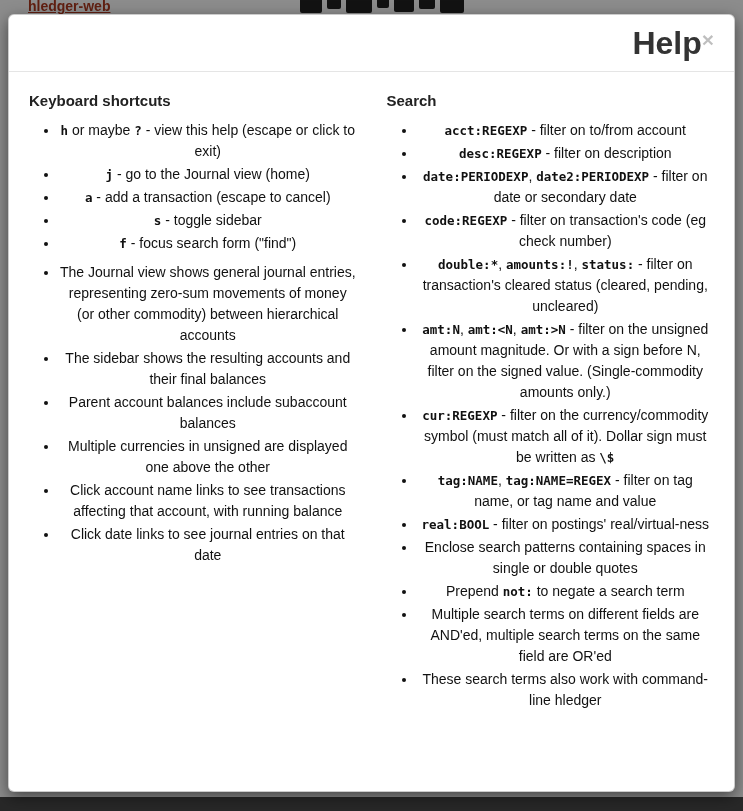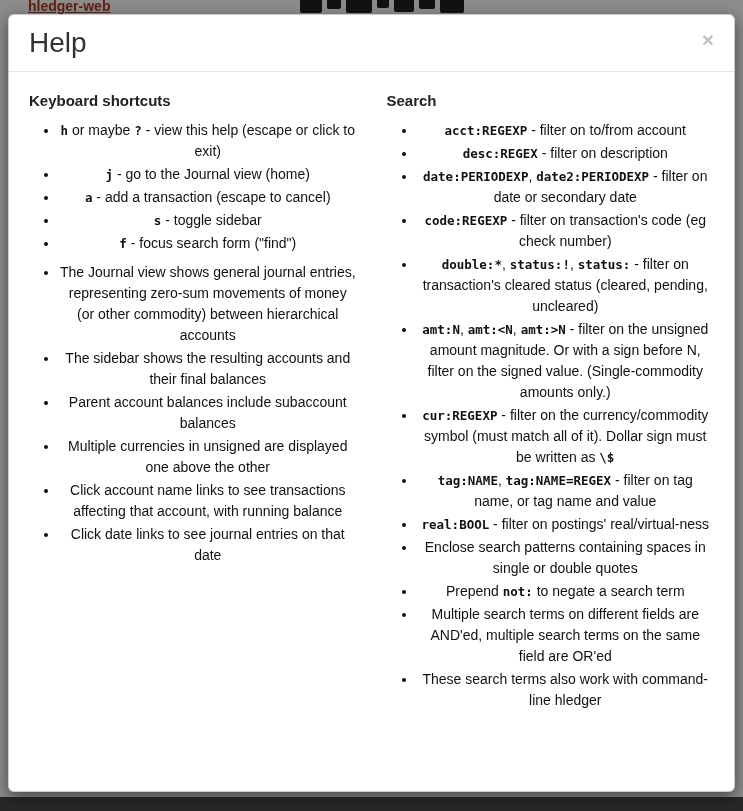--- a/index.html
+++ b/index.html
@@ -75,24 +75,25 @@
     box-shadow: 0 5px 15px rgba(0,0,0,0.5);
     overflow: hidden;
   }
   .modal-header {
     padding: 13px 20px 13px 20px;
     border-bottom: 1px solid #e5e5e5;
     min-height: 30px;
   }
   .modal-title {
     margin: 0;
-    font-size: 28px;
-    font-weight: 400;
+    font-size: 32px;
+    font-weight: 700;
     color: #333;
     line-height: 30px;
+    text-align: right;
   }
   .close-btn {
     float: right;
     background: none;
     border: none;
     padding: 0;
     margin: 2px 0 0 0;
     font-size: 21px;
     line-height: 20px;
     font-weight: bold;
@@ -175,24 +176,24 @@
           <li>Parent account balances include subaccount balances</li>
           <li>Multiple currencies in unsigned are displayed one above the other</li>
           <li>Click account name links to see transactions affecting that account, with running balance</li>
           <li>Click date links to see journal entries on that date</li>
         </ul>
     </div>
     <div class="col">
       <h2 class="section-heading">Search</h2>
       <ul class="help-list">
           <li><code>acct:REGEXP</code> - filter on to/from account</li>
-          <li><code>desc:REGEX</code> - filter on description</li>
+          <li><code>desc:REGEXP</code> - filter on description</li>
           <li><code>date:PERIODEXP</code>, <code>date2:PERIODEXP</code> - filter on date or secondary date</li>
           <li><code>code:REGEXP</code> - filter on transaction's code (eg check number)</li>
-          <li><code>double:*</code>, <code>status:!</code>, <code>status:</code> - filter on transaction's cleared status (cleared, pending, uncleared)</li>
+          <li><code>double:*</code>, <code>amounts:!</code>, <code>status:</code> - filter on transaction's cleared status (cleared, pending, uncleared)</li>
           <li><code>amt:N</code>, <code>amt:&lt;N</code>, <code>amt:&gt;N</code> - filter on the unsigned amount magnitude. Or with a sign before N, filter on the signed value. (Single-commodity amounts only.)</li>
           <li><code>cur:REGEXP</code> - filter on the currency/commodity symbol (must match all of it). Dollar sign must be written as <code>\$</code></li>
           <li><code>tag:NAME</code>, <code>tag:NAME=REGEX</code> - filter on tag name, or tag name and value</li>
           <li><code>real:BOOL</code> - filter on postings' real/virtual-ness</li>
           <li>Enclose search patterns containing spaces in single or double quotes</li>
           <li>Prepend <code>not:</code> to negate a search term</li>
           <li>Multiple search terms on different fields are AND'ed, multiple search terms on the same field are OR'ed</li>
           <li>These search terms also work with command-line hledger</li>
         </ul>
     </div>

